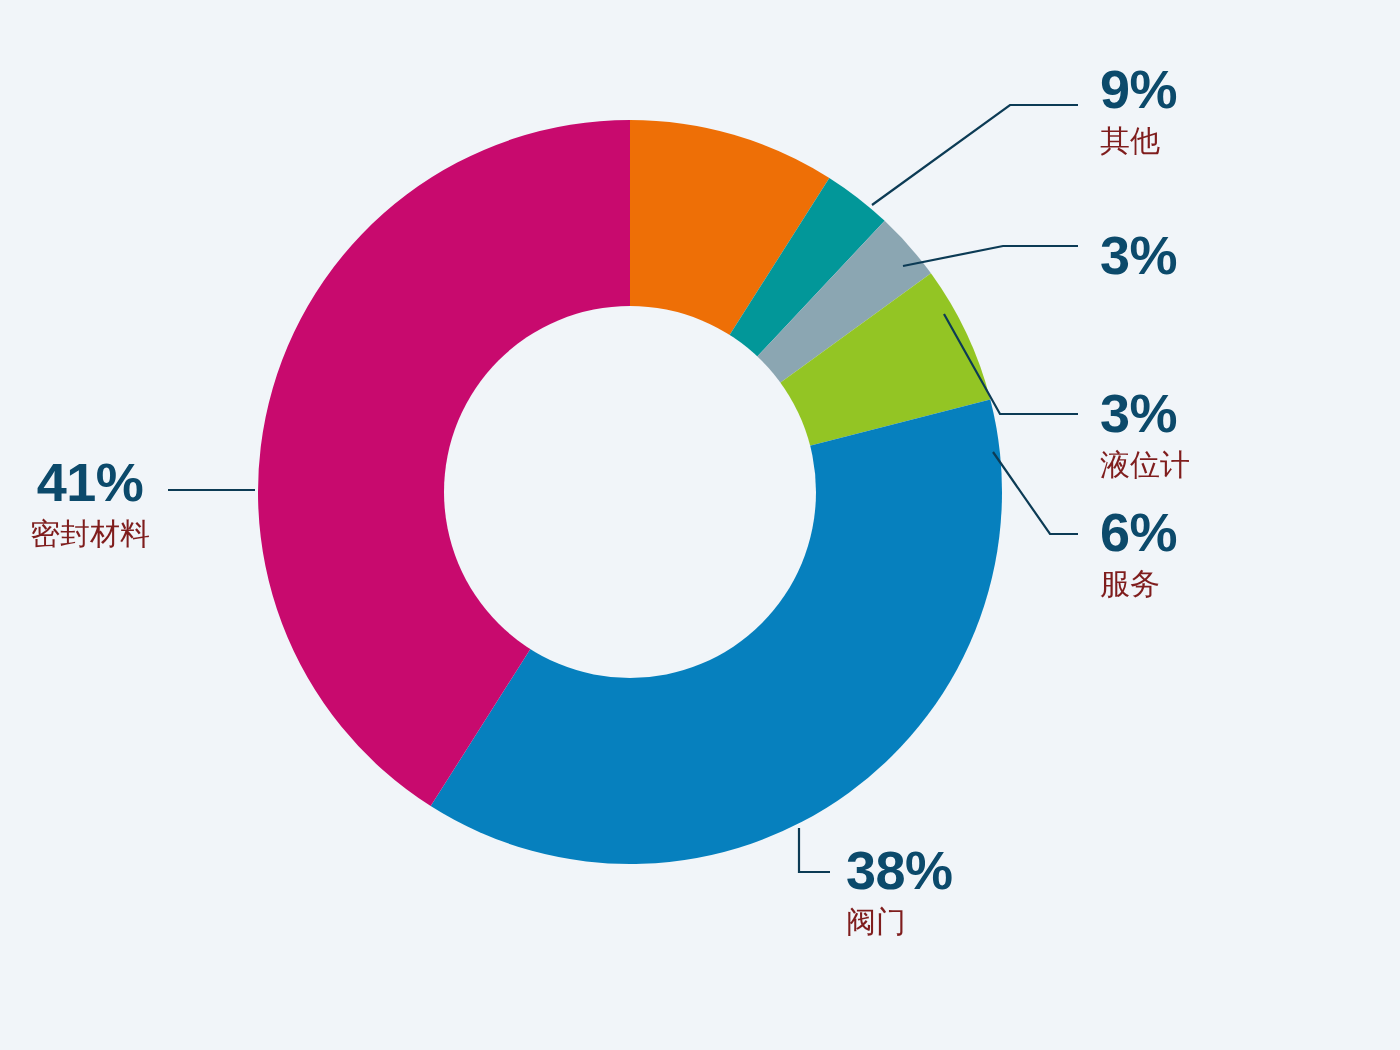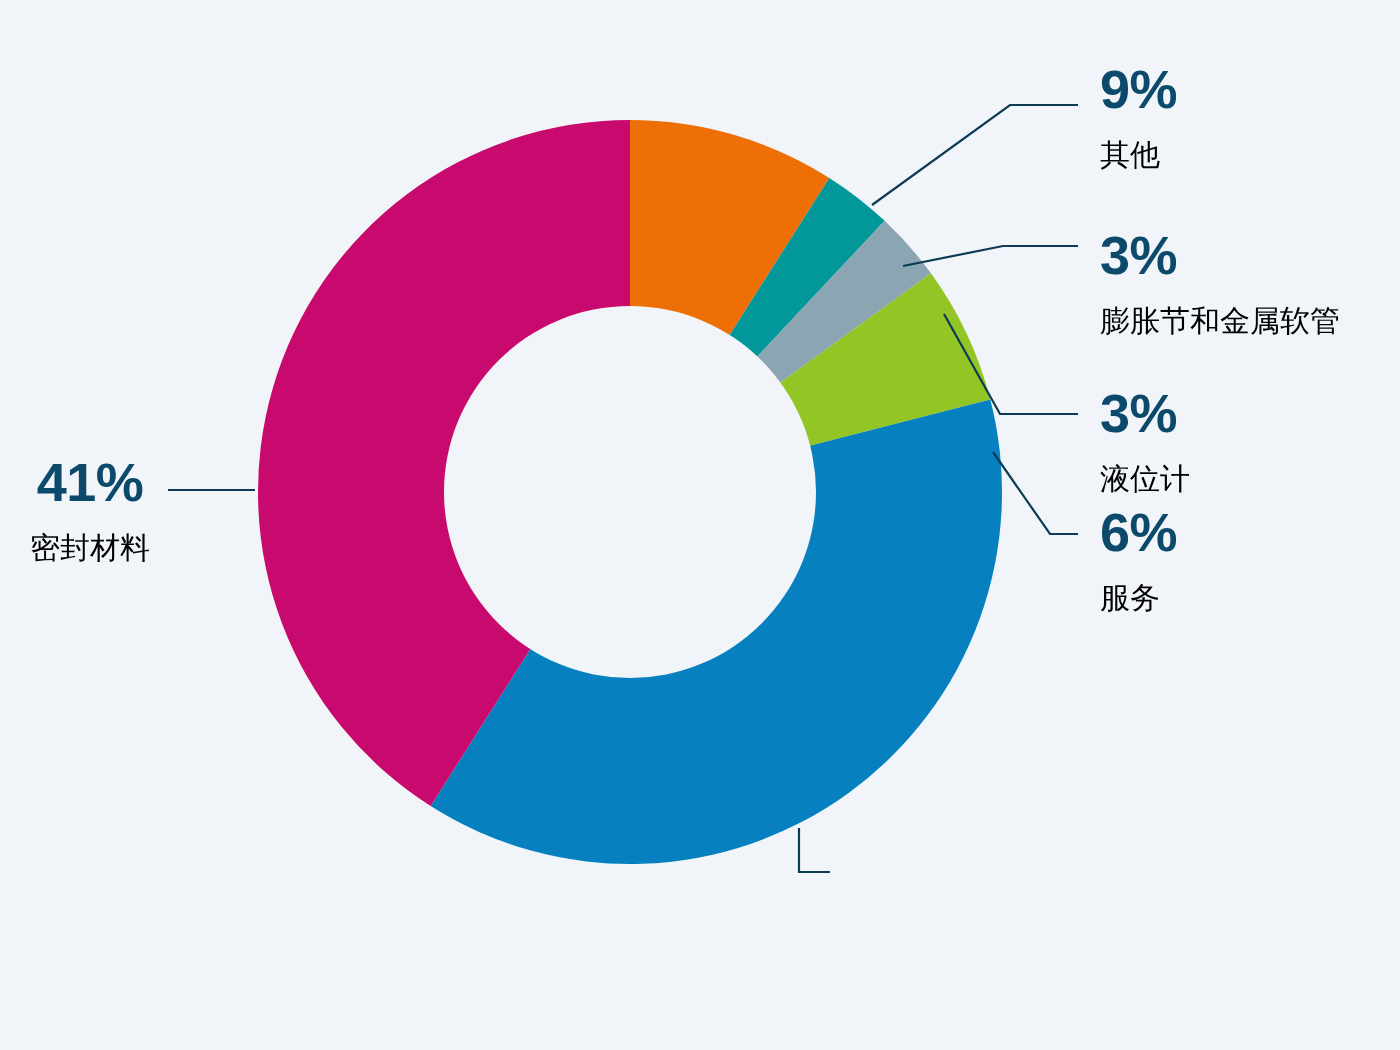--- a/index.html
+++ b/index.html
@@ -37,23 +37,23 @@
     font-weight: bold;
     line-height: 1.0;
     letter-spacing: -0.5px;
     color: #0c4a6b;
     display: block;
   }
   .callout .cat {
     font-size: 30px;
     font-weight: normal;
     line-height: 1.25;
-    color: #000000;
+    color: #7f1d1d;
     display: block;
-    margin-top: 20px;
+    margin-top: 6px;
   }
   .callout.right { text-align: left; }
   .callout.left  { text-align: center; }
 
   
   #cl-other   { left: 1100px; top: 62px; }
   #cl-expan   { left: 1100px; top: 228px; }
   #cl-level   { left: 1100px; top: 386px; }
   #cl-service { left: 1100px; top: 505px; }
   #cl-valves  { left: 846px;  top: 843px; }
@@ -85,32 +85,35 @@
     </g>
     </svg>
 
   <div class="callout right" id="cl-other">
     <span class="pct">9%</span>
     <span class="cat">其他</span>
   </div>
 
   <div class="callout right" id="cl-expan">
     <span class="pct">3%</span>
-    <span class="cat">膨胀节和金属软管</span>
   </div>
 
   <div class="callout right" id="cl-level">
     <span class="pct">3%</span>
     <span class="cat">液位计</span>
   </div>
 
   <div class="callout right" id="cl-service">
     <span class="pct">6%</span>
     <span class="cat">服务</span>
   </div>
 
+  <div class="callout right" id="cl-valves">
+    <span class="pct">38%</span>
+    <span class="cat">阀门</span>
+  </div>
 
   <div class="callout left" id="cl-seal">
     <span class="pct">41%</span>
     <span class="cat">密封材料</span>
   </div>
 
 </div>
 
 </body></html>

